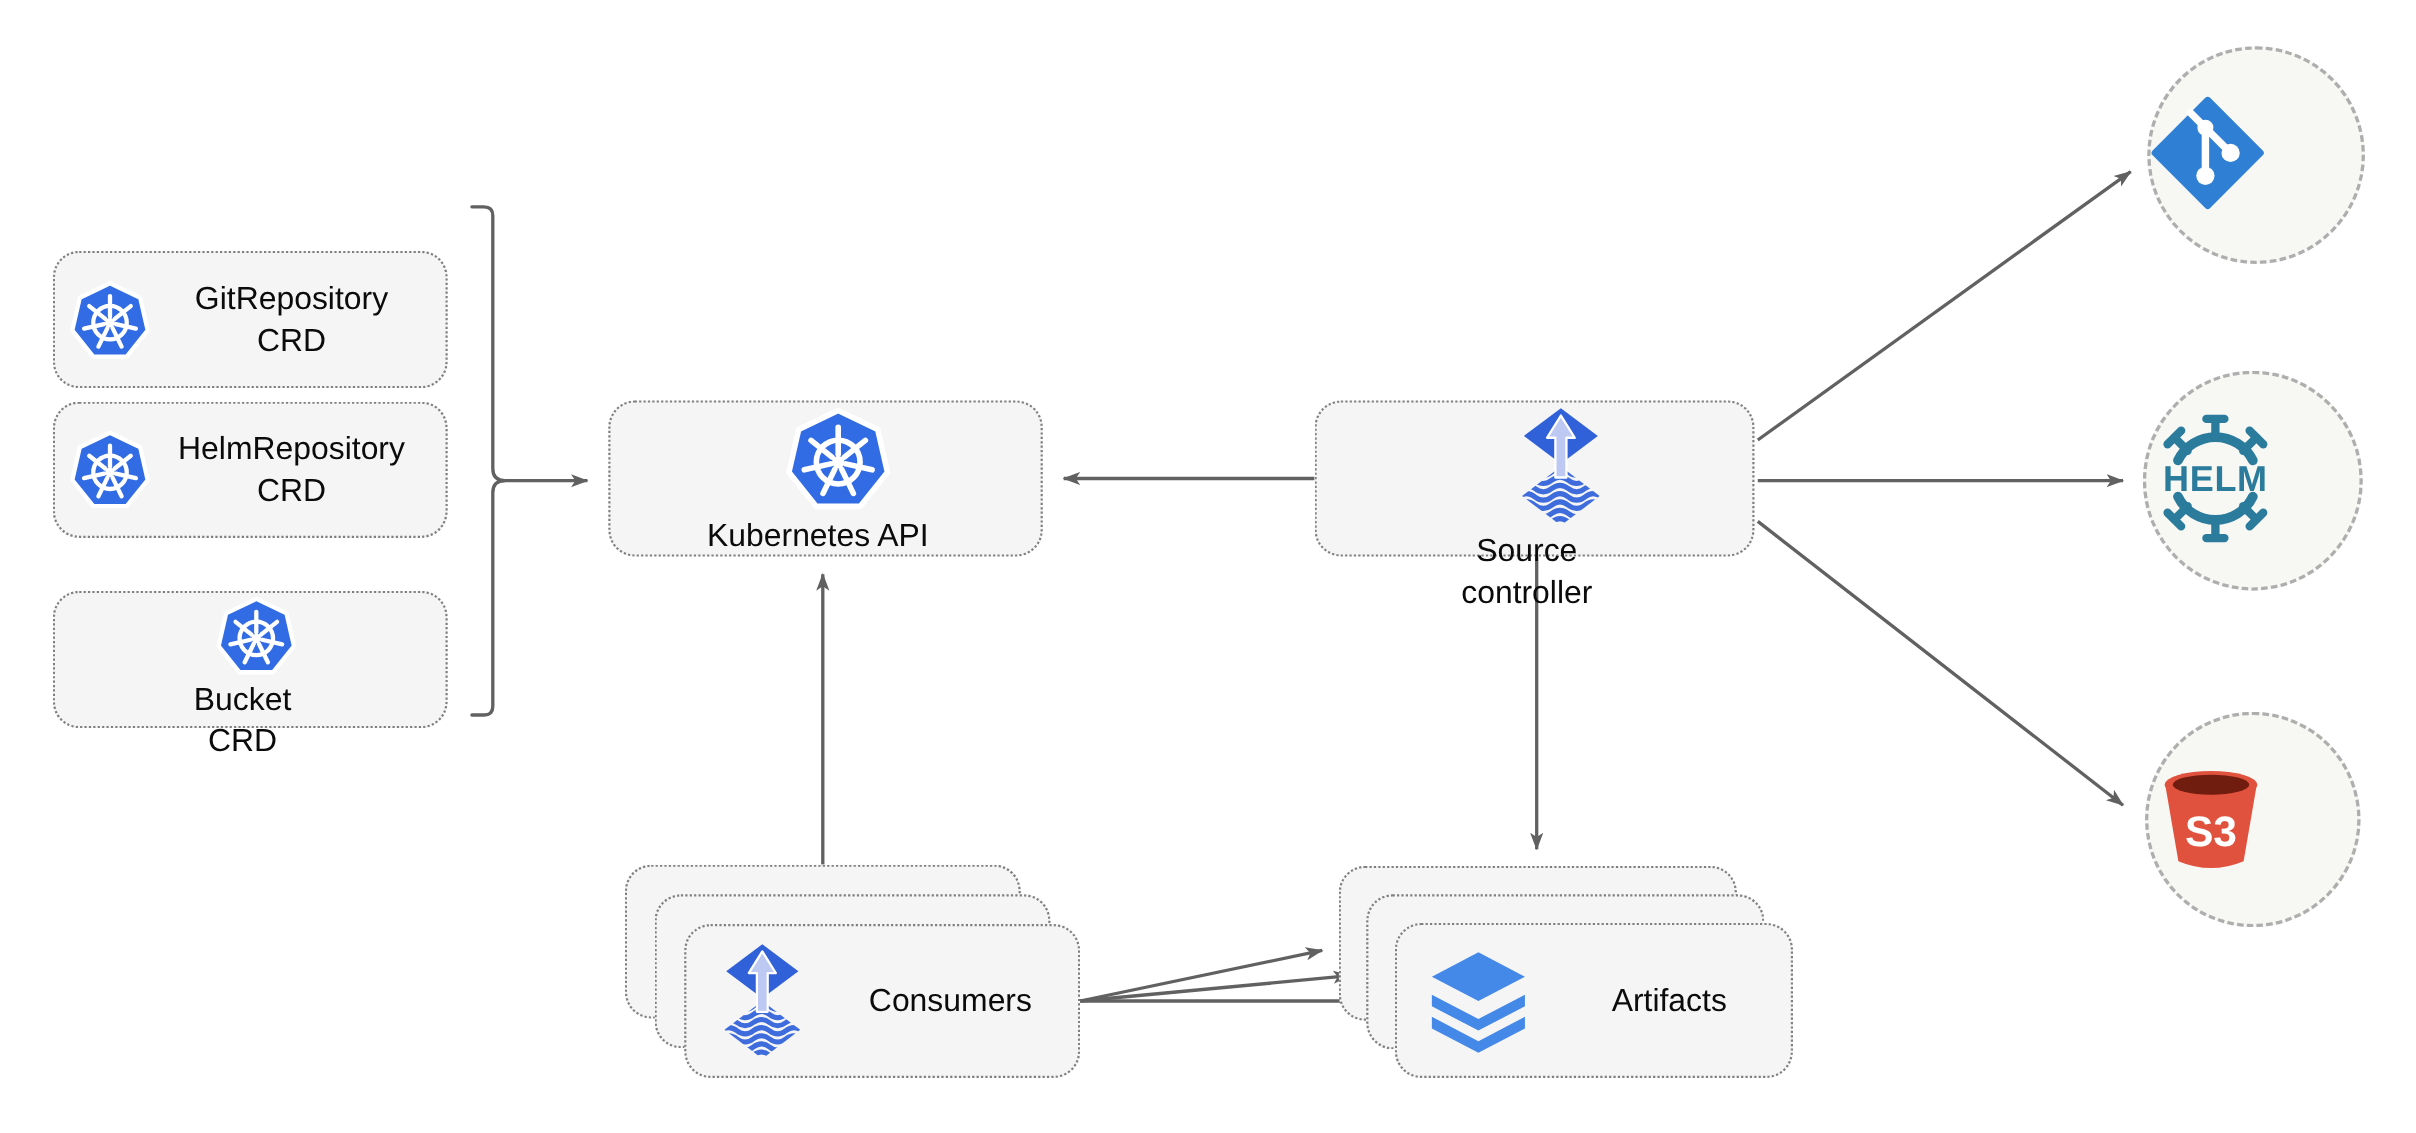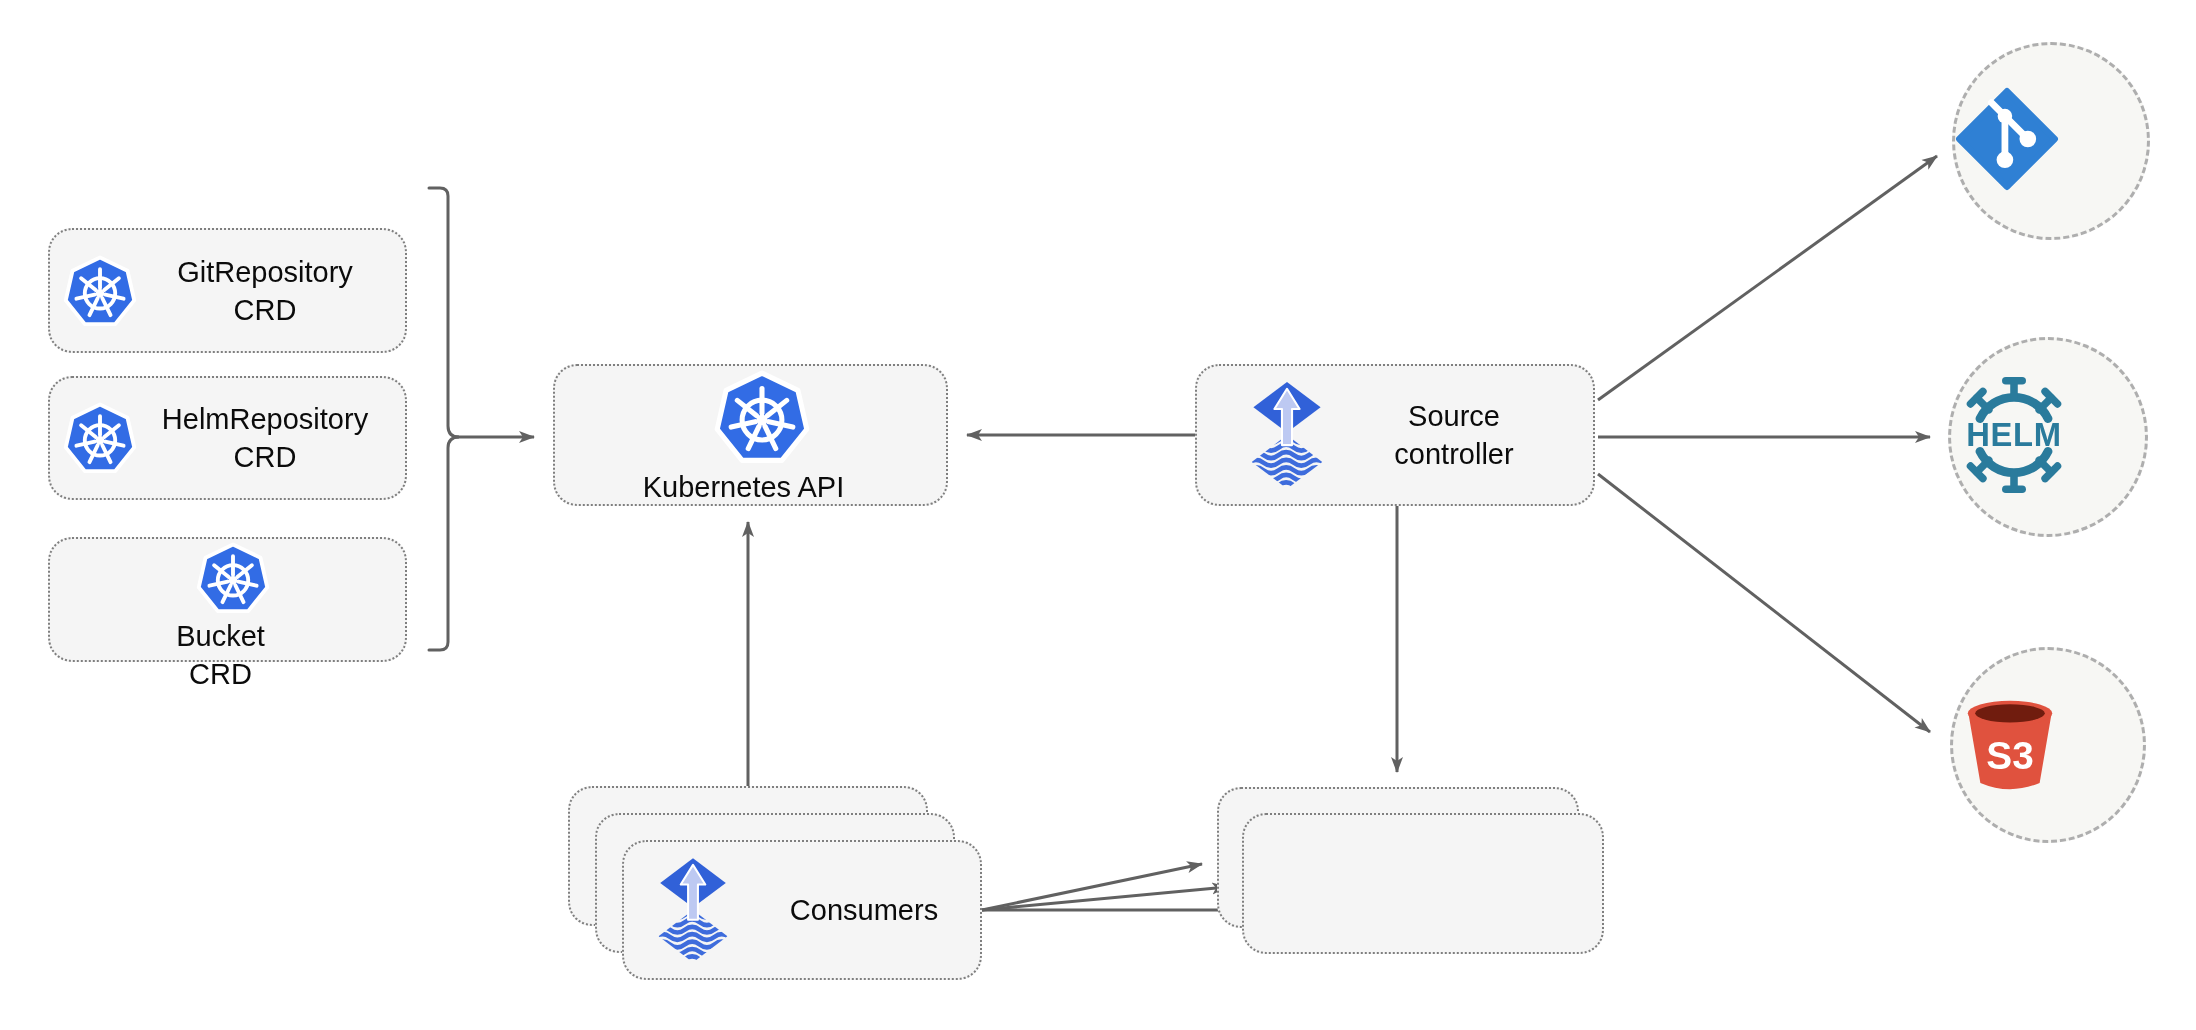--- a/index.html
+++ b/index.html
@@ -107,21 +107,21 @@
       <svg width="78" height="78">
           <use href="#k8s-logo"></use>
         </svg>
     </span>
     <div class="label">
       <div>GitRepository</div>
       <div>CRD</div>
     </div>
   </div>
 
-  <div class="node" style="left:48px;top:376px;width:359px;height:124px;justify-content:space-between;">
+  <div class="node" style="left:48px;top:365px;width:359px;height:124px;justify-content:space-between;">
     <span class="icon" style="margin-left:11px;width:78px;height:78px;">
       <svg width="78" height="78">
           <use href="#k8s-logo"></use>
         </svg>
     </span>
     <div class="label">
       <div>HelmRepository</div>
       <div>CRD</div>
     </div>
   </div>
@@ -140,21 +140,21 @@
 
   <div class="node" style="left:553px;top:364px;width:395px;height:142px;flex-direction:column;">
     <span class="icon" style="margin-left:23px;width:102px;height:102px;">
       <svg width="102" height="102">
           <use href="#k8s-logo"></use>
         </svg>
     </span>
     <div class="label">Kubernetes API</div>
   </div>
 
-  <div class="node" style="left:1195px;top:364px;width:400px;height:142px;">
+  <div class="node" style="left:1195px;top:364px;width:400px;height:142px;flex-direction:column;">
     <span class="icon" style="margin-left:48px;width:84px;height:116px;">
       <svg width="84" height="116" viewBox="0 0 100 132">
           <use href="#flux-logo"></use>
         </svg>
     </span>
     <div class="label">
       <div>Source</div>
       <div>controller</div>
     </div>
   </div>
@@ -165,20 +165,30 @@
     <span class="icon" style="margin-left:28px;width:82px;height:114px;">
       <svg width="82" height="114" viewBox="0 0 100 132">
           <use href="#flux-logo"></use>
         </svg>
     </span>
     <div class="label">Consumers</div>
   </div>
 
   <div class="node stack-back" style="left:1217px;top:787px;width:362px;height:141px;"></div>
   <div class="node stack-mid" style="left:1242px;top:813px;width:362px;height:141px;"></div>
+  <div class="node stack-front" style="left:1268px;top:839px;width:362px;height:141px;">
+    <span class="icon" style="margin-left:25px;width:98px;height:100px;">
+      <svg width="98" height="100" viewBox="0 0 100 104">
+        <polygon points="50,6 94,29 50,52 6,29" fill="#4589e8"></polygon>
+        <path d="M6,46 L50,69 L94,46 L94,57 L50,80 L6,57 Z" fill="#4589e8"></path>
+        <path d="M6,67 L50,90 L94,67 L94,78 L50,101 L6,78 Z" fill="#4589e8"></path>
+      </svg>
+    </span>
+    <div class="label">Artifacts</div>
+  </div>
 
   <div class="ext-circle" style="left:1952px;top:42px;width:198px;height:198px;">
     <span class="icon">
       <svg width="104" height="104" viewBox="0 0 100 100">
         <polygon points="50,4 96,50 50,96 4,50" fill="#2f80d4" stroke="#2f80d4" stroke-width="6" stroke-linejoin="round"></polygon>
         <g stroke="#ffffff" stroke-width="6.5" stroke-linecap="round">
           <line x1="35" y1="15" x2="70" y2="50"></line>
           <line x1="48" y1="28" x2="48" y2="70"></line>
         </g>
         <circle cx="48" cy="28" r="7" fill="#ffffff"></circle>

